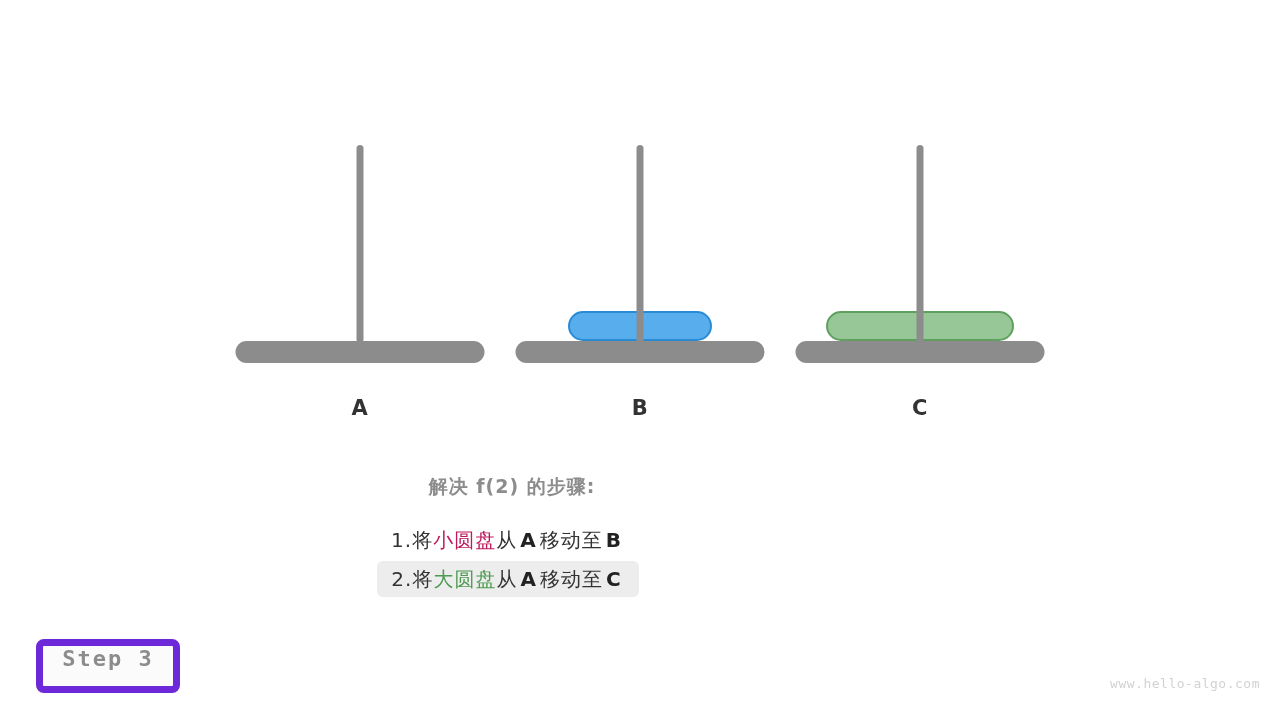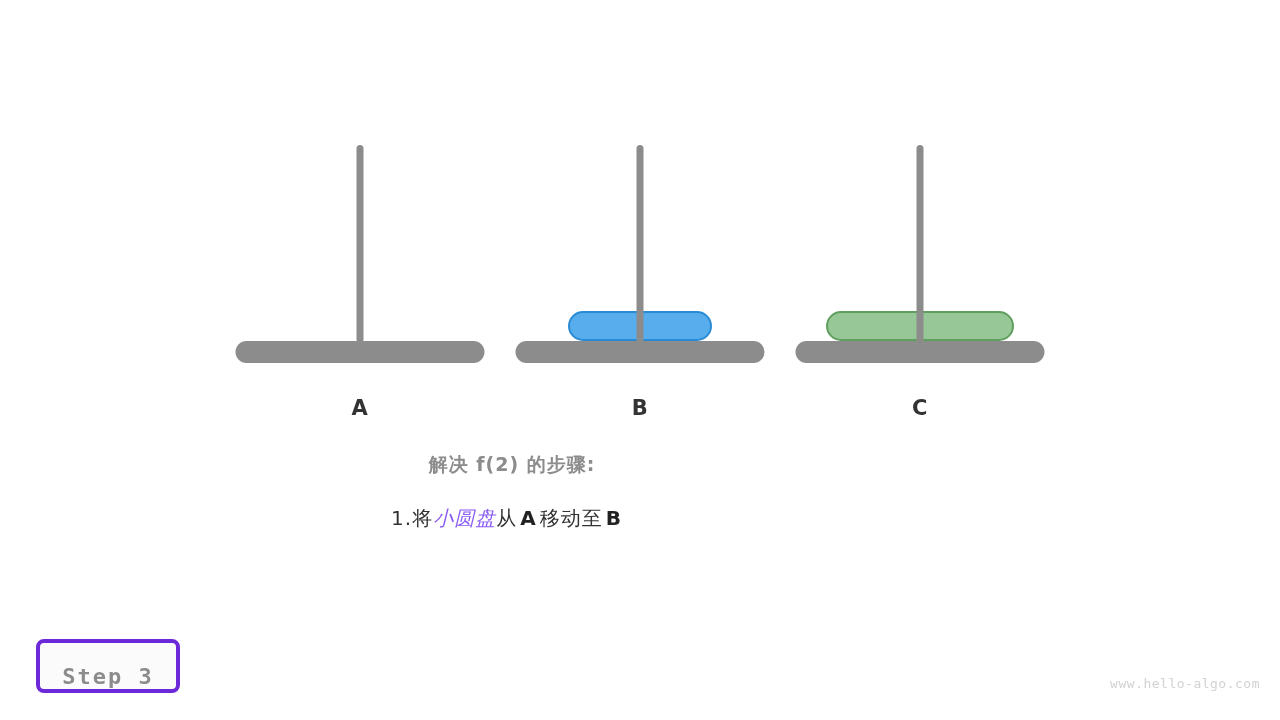--- a/index.html
+++ b/index.html
@@ -87,21 +87,21 @@
     font-size: 21px;
     font-weight: bold;
     color: #333333;
     letter-spacing: 0.5px;
   }
 
   
   #steps {
     position: absolute;
     left: 0;
-    top: 452px;
+    top: 474px;
     width: 1016px;
     text-align: center;
   }
 
   .steps-heading {
     font-size: 19px;
     font-weight: bold;
     color: #8c8c8c;
     letter-spacing: 1px;
     margin: 0 0 22px 0;
@@ -123,36 +123,36 @@
     background: #ededed;
   }
   .step-row .num {
     color: #333333;
   }
   .step-row .peg {
     font-weight: bold;
     color: #222222;
     padding: 0 3px;
   }
-  .disk-name-small { color: #8b5cf6; font-style: italic; }
+  .disk-name-small { color: #be185d; }
   .disk-name-large { color: #4e9a51; }
 
   
   #step-badge {
     position: absolute;
     left: 36px;
     top: 639px;
     width: 144px;
     height: 54px;
     box-sizing: border-box;
-    border: 4px solid #6d28d9;
+    border: 7px solid #6d28d9;
     border-radius: 8px;
     background: #fbfbfb;
     display: flex;
-    align-items: flex-end;
+    align-items: flex-start;
     justify-content: center;
     font-family: "DejaVu Sans Mono", "Liberation Mono", monospace;
     font-size: 22px;
     font-weight: bold;
     color: #8c8c8c;
     letter-spacing: 2px;
   }
 
   
   #watermark {
@@ -190,20 +190,23 @@
     <div class="pillar-label">C</div>
   </div>
 
   <div id="steps">
     <div class="steps-heading">解决 f(2) 的步骤:</div>
 
     <div>
       <div>
         <span class="step-row"><span class="num">1.</span><span>将</span><span class="disk-name-small">小圆盘</span><span>从</span><span class="peg">A</span><span>移动至</span><span class="peg">B</span></span>
       </div>
+      <div>
+        <span class="step-row highlight"><span class="num">2.</span><span>将</span><span class="disk-name-large">大圆盘</span><span>从</span><span class="peg">A</span><span>移动至</span><span class="peg">C</span></span>
+      </div>
     </div>
   </div>
 
   <div id="step-badge">
     <span>Step 3</span>
   </div>
 
   <div id="watermark">www.hello-algo.com</div>
 
 </div>

